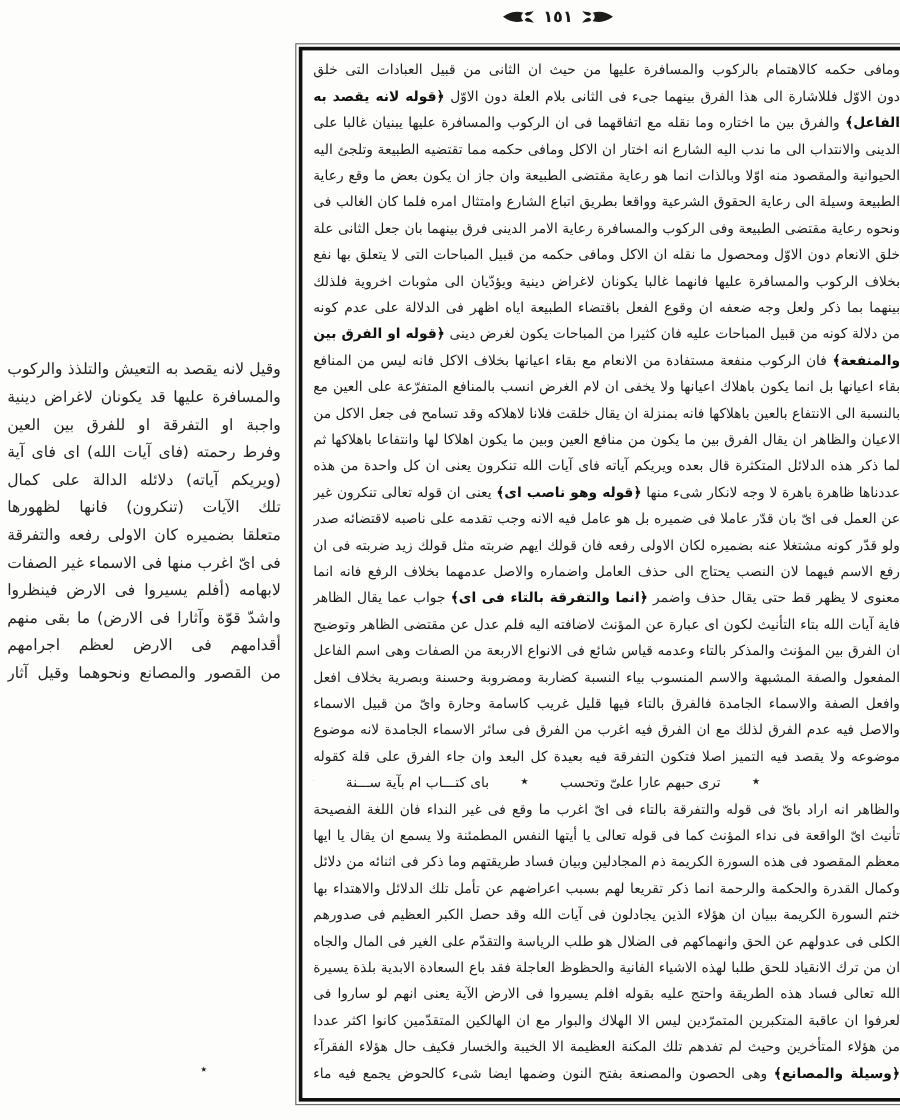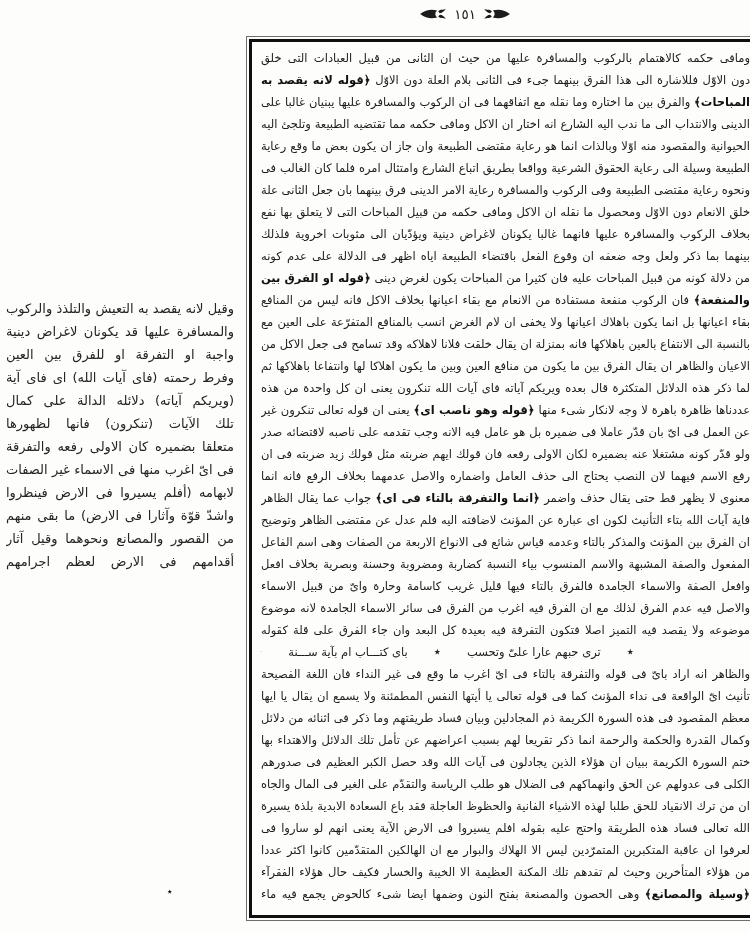--- a/index.html
+++ b/index.html
@@ -8,21 +8,21 @@
     background:#ffffff;
     font-family:"DejaVu Sans",sans-serif;
   }
   .page{position:absolute;inset:0;background:#fdfdfb;direction:rtl;}
 
   
   .header{
     position:absolute;top:3px;left:180px;right:0;height:22px;
     display:flex;justify-content:center;align-items:center;gap:8px;direction:rtl;
   }
-  .pagenum{font-size:13.5px;font-weight:normal;color:#1a1a1a;letter-spacing:1px;line-height:20px;}
+  .pagenum{font-size:13.5px;font-weight:bold;color:#1a1a1a;letter-spacing:1px;line-height:20px;}
   .fleuron{display:inline-flex;}
   .fleuron svg{display:block;}
   .fleuron.flip svg{transform:scaleX(-1);}
 
   
   .frame-outer{
     position:absolute;left:246px;top:36px;right:-12px;bottom:12px;
     border:1px solid #6f6f6f;padding:2px;box-sizing:border-box;background:#fdfdfb;
   }
   .frame-inner{
@@ -81,31 +81,31 @@
       <div class="tline">وقيل لانه يقصد به التعيش والتلذذ والركوب</div>
       <div class="tline">والمسافرة عليها قد يكونان لاغراض دينية</div>
       <div class="tline">واجبة او التفرقة او للفرق بين العين والمنفعة</div>
       <div class="tline">وفرط رحمته (فاى آيات الله) اى فاى آية من</div>
       <div class="tline">(ويريكم آياته) دلائله الدالة على كمال قدرته</div>
       <div class="tline">تلك الآيات (تنكرون) فانها لظهورها</div>
       <div class="tline">متعلقا بضميره كان الاولى رفعه والتفرقة بالتاء</div>
       <div class="tline">فى اىّ اغرب منها فى الاسماء غير الصفات</div>
       <div class="tline">لابهامه (أفلم يسيروا فى الارض فينظروا</div>
       <div class="tline">واشدّ قوّة وآثارا فى الارض) ما بقى منهم</div>
+      <div class="tline">أقدامهم فى الارض لعظم اجرامهم</div>
       <div class="tline">من القصور والمصانع ونحوهما وقيل آثار</div>
-      <div class="tline">أقدامهم فى الارض لعظم اجرامهم</div>
     </div>
 
   <div class="frame-outer">
     <div class="frame-inner">
 
       <div class="maintext">
           <div class="tline">ومافى حكمه كالاهتمام بالركوب والمسافرة عليها من حيث ان الثانى من قبيل العبادات التى خلق الانسان لاجلها</div>
           <div class="tline">دون الاوّل فللاشارة الى هذا الفرق بينهما جىء فى الثانى بلام العلة دون الاوّل <b>﴿قوله لانه يقصد به التعيش</b></div>
-          <div class="tline"><b>المباحات﴾</b> والفرق بين ما اختاره وما نقله مع اتفاقهما فى ان الركوب والمسافرة عليها يبنيان غالبا على رعاية الامر</div>
+          <div class="tline"><b>الفاعل﴾</b> والفرق بين ما اختاره وما نقله مع اتفاقهما فى ان الركوب والمسافرة عليها يبنيان غالبا على رعاية الامر</div>
           <div class="tline">الدينى والانتداب الى ما ندب اليه الشارع انه اختار ان الاكل ومافى حكمه مما تقتضيه الطبيعة وتلجئ اليه الجبلة</div>
           <div class="tline">الحيوانية والمقصود منه اوّلا وبالذات انما هو رعاية مقتضى الطبيعة وان جاز ان يكون بعض ما وقع رعاية لمقتضى</div>
           <div class="tline">الطبيعة وسيلة الى رعاية الحقوق الشرعية وواقعا بطريق اتباع الشارع وامتثال امره فلما كان الغالب فى الاكل</div>
           <div class="tline">ونحوه رعاية مقتضى الطبيعة وفى الركوب والمسافرة رعاية الامر الدينى فرق بينهما بان جعل الثانى علة حاملة على</div>
           <div class="tline">خلق الانعام دون الاوّل ومحصول ما نقله ان الاكل ومافى حكمه من قبيل المباحات التى لا يتعلق بها نفع أخروى</div>
           <div class="tline">بخلاف الركوب والمسافرة عليها فانهما غالبا يكونان لاغراض دينية ويؤدّيان الى مثوبات اخروية فلذلك فرق</div>
           <div class="tline">بينهما بما ذكر ولعل وجه ضعفه ان وقوع الفعل باقتضاء الطبيعة اياه اظهر فى الدلالة على عدم كونه لغرض دينى</div>
           <div class="tline">من دلالة كونه من قبيل المباحات عليه فان كثيرا من المباحات يكون لغرض دينى <b>﴿قوله او الفرق بين العين</b></div>
           <div class="tline"><b>والمنفعة﴾</b> فان الركوب منفعة مستفادة من الانعام مع بقاء اعيانها بخلاف الاكل فانه ليس من المنافع المتفرّعة على</div>
           <div class="tline">بقاء اعيانها بل انما يكون باهلاك اعيانها ولا يخفى ان لام الغرض انسب بالمنافع المتفرّعة على العين مع بقائها بحالها</div>

